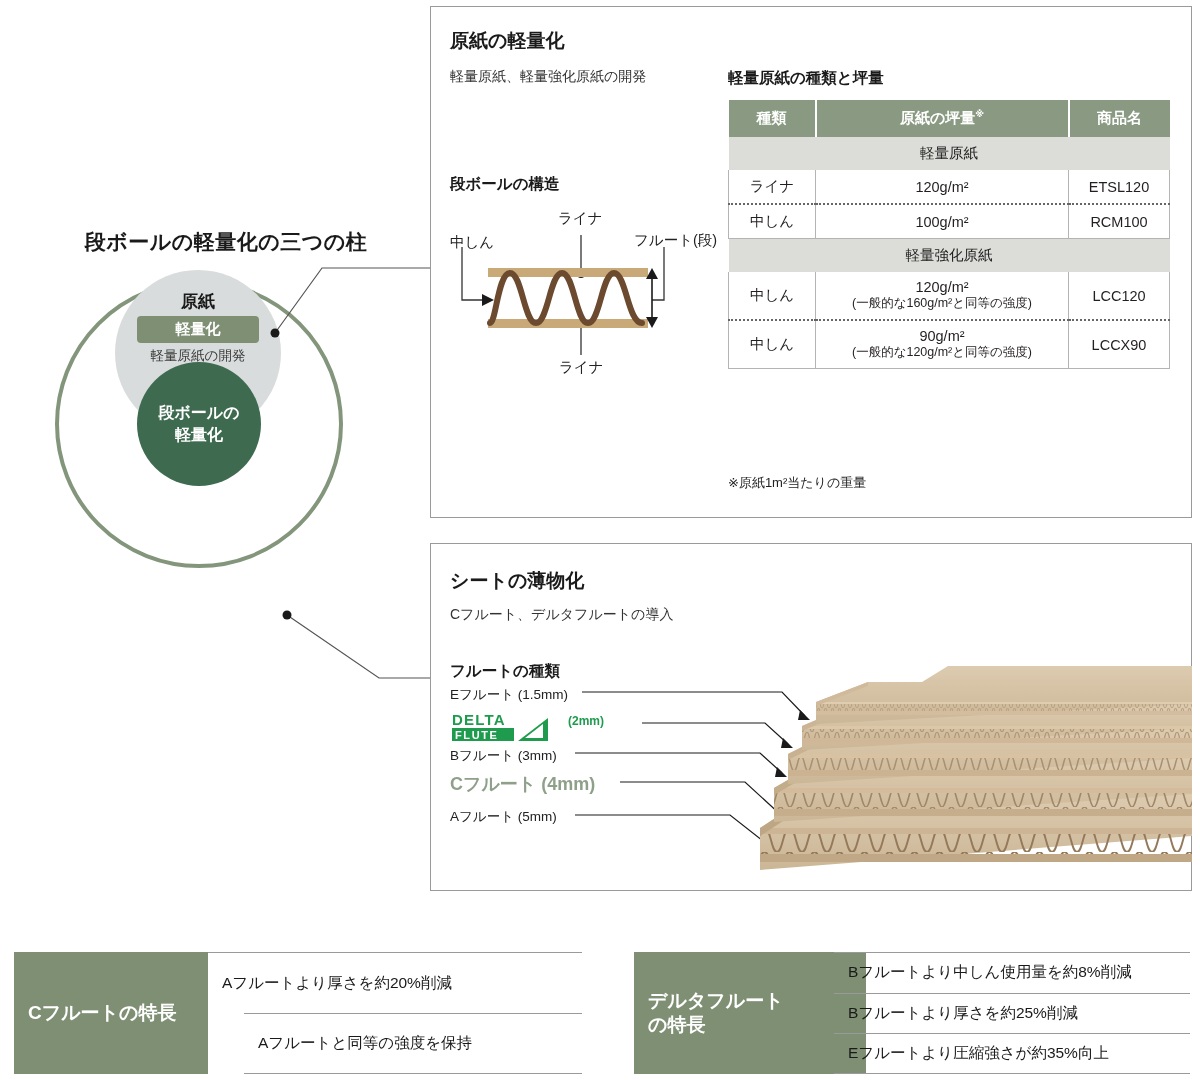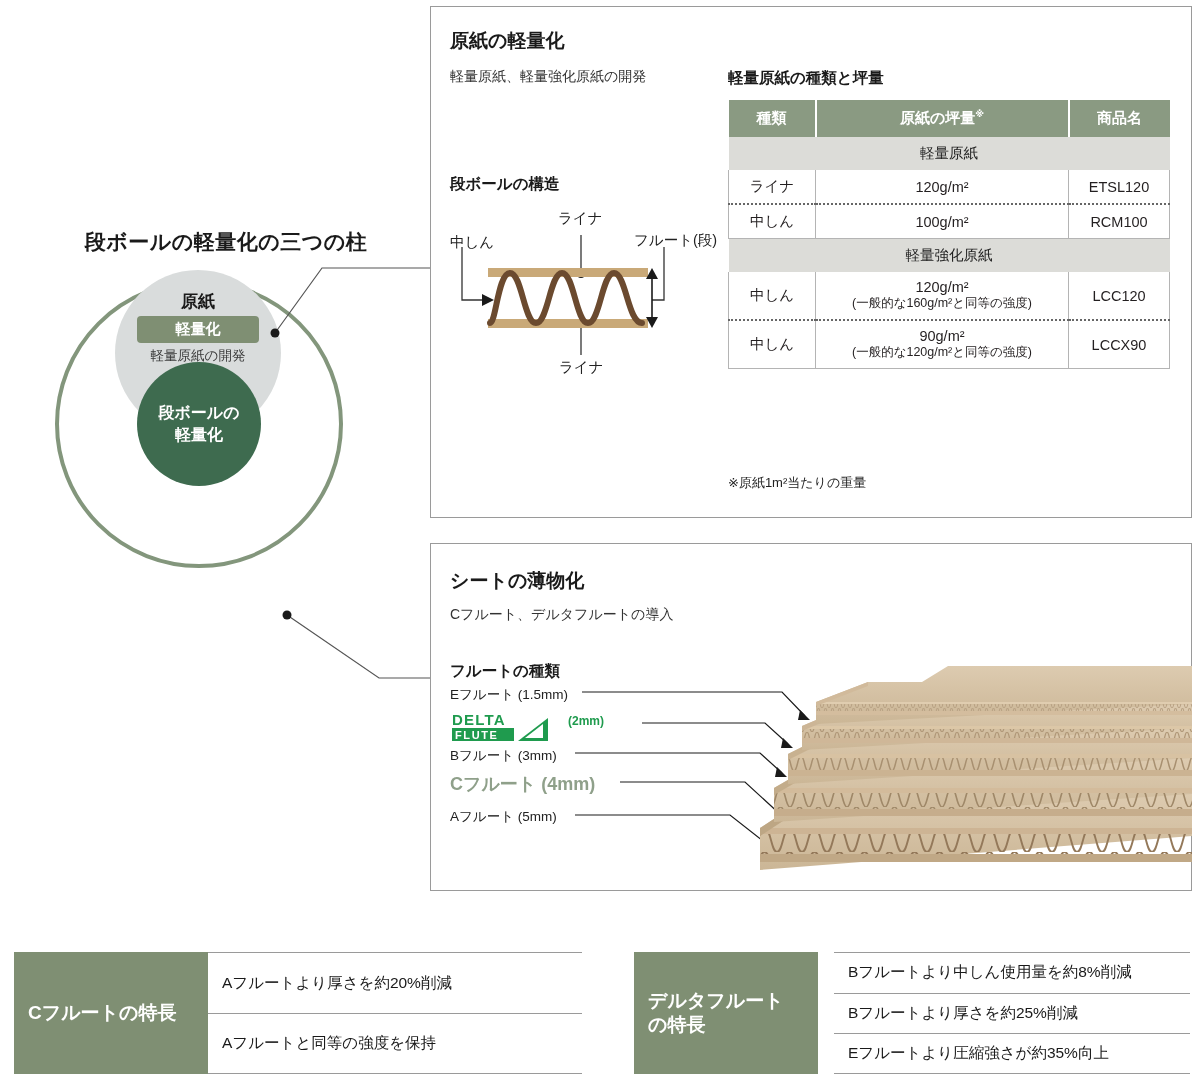--- a/index.html
+++ b/index.html
@@ -367,26 +367,26 @@
       <polygon points="64,66 116,46 116,50 64,70" fill="#d1ba9b"></polygon>
     </g>
   </svg>
 
   <div class="feat" style="left:14px;top:952px;width:568px;height:122px;">
     <div class="feat-head" style="width:194px;height:122px;">
       <div>Cフルートの特長</div>
     </div>
     <div class="feat-list" style="left:194px;top:0;width:374px;">
       <div class="feat-item" style="height:61px;">Aフルートより厚さを約20%削減</div>
-      <div class="feat-item" style="height:61px;">Aフルートと同等の強度を保持</div>
+      <div class="feat-item" style="height:61px;margin-left:36px;">Aフルートと同等の強度を保持</div>
     </div>
   </div>
 
   <div class="feat" style="left:634px;top:952px;width:556px;height:122px;">
-    <div class="feat-head" style="width:184px;height:122px;">
+    <div class="feat-head" style="width:232px;height:122px;">
       <div>
         <div>デルタフルート</div>
         <div>の特長</div>
       </div>
     </div>
     <div class="feat-list" style="left:200px;top:0;width:356px;">
       <div class="feat-item" style="height:40.6px;">Bフルートより中しん使用量を約8%削減</div>
       <div class="feat-item" style="height:40.6px;">Bフルートより厚さを約25%削減</div>
       <div class="feat-item" style="height:40.6px;">Eフルートより圧縮強さが約35%向上</div>
     </div>

